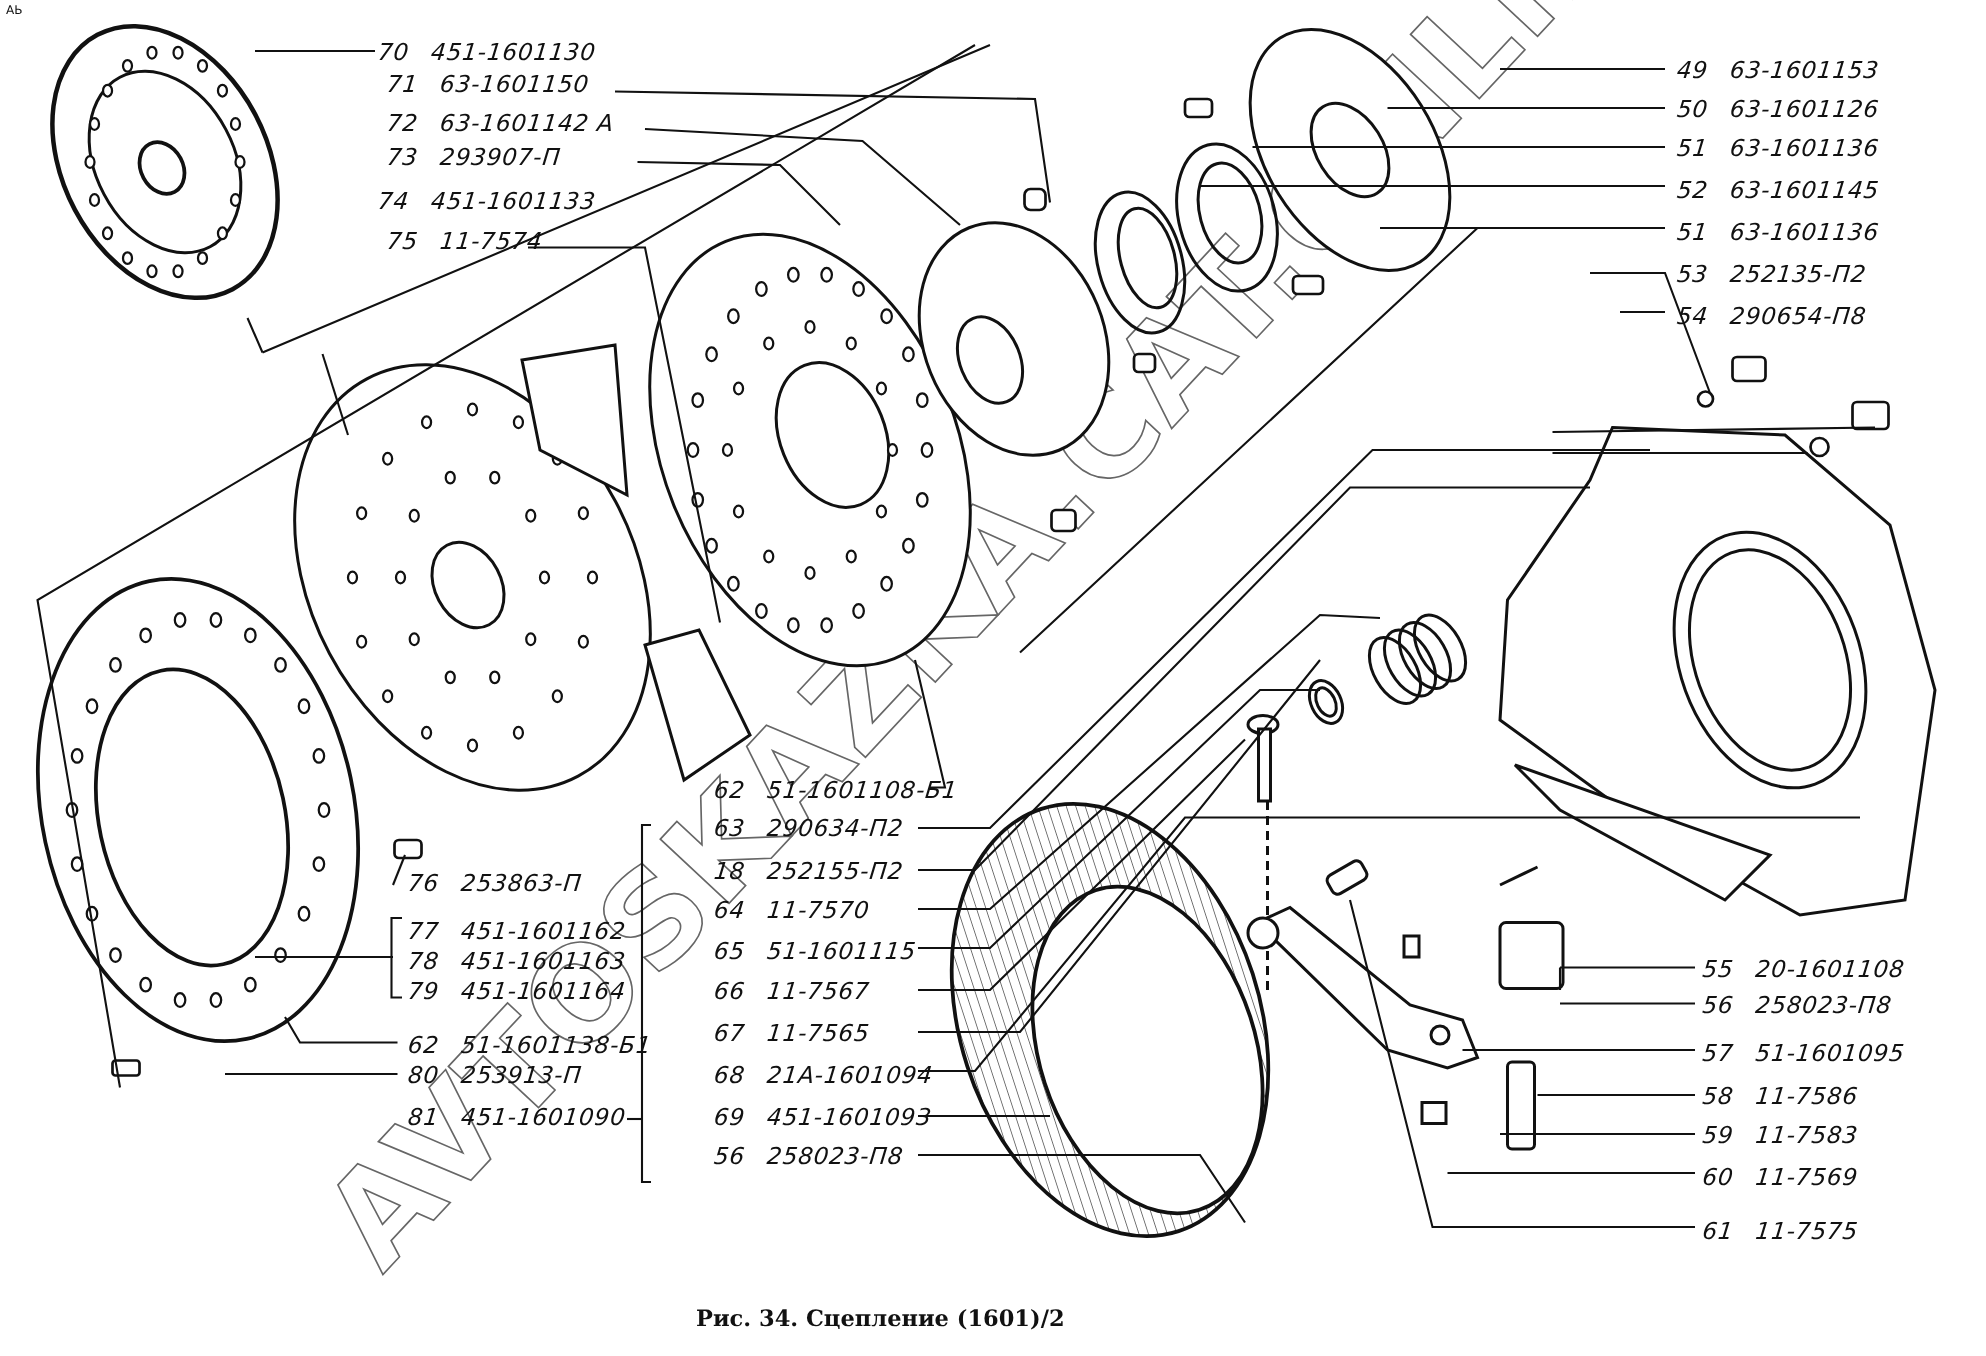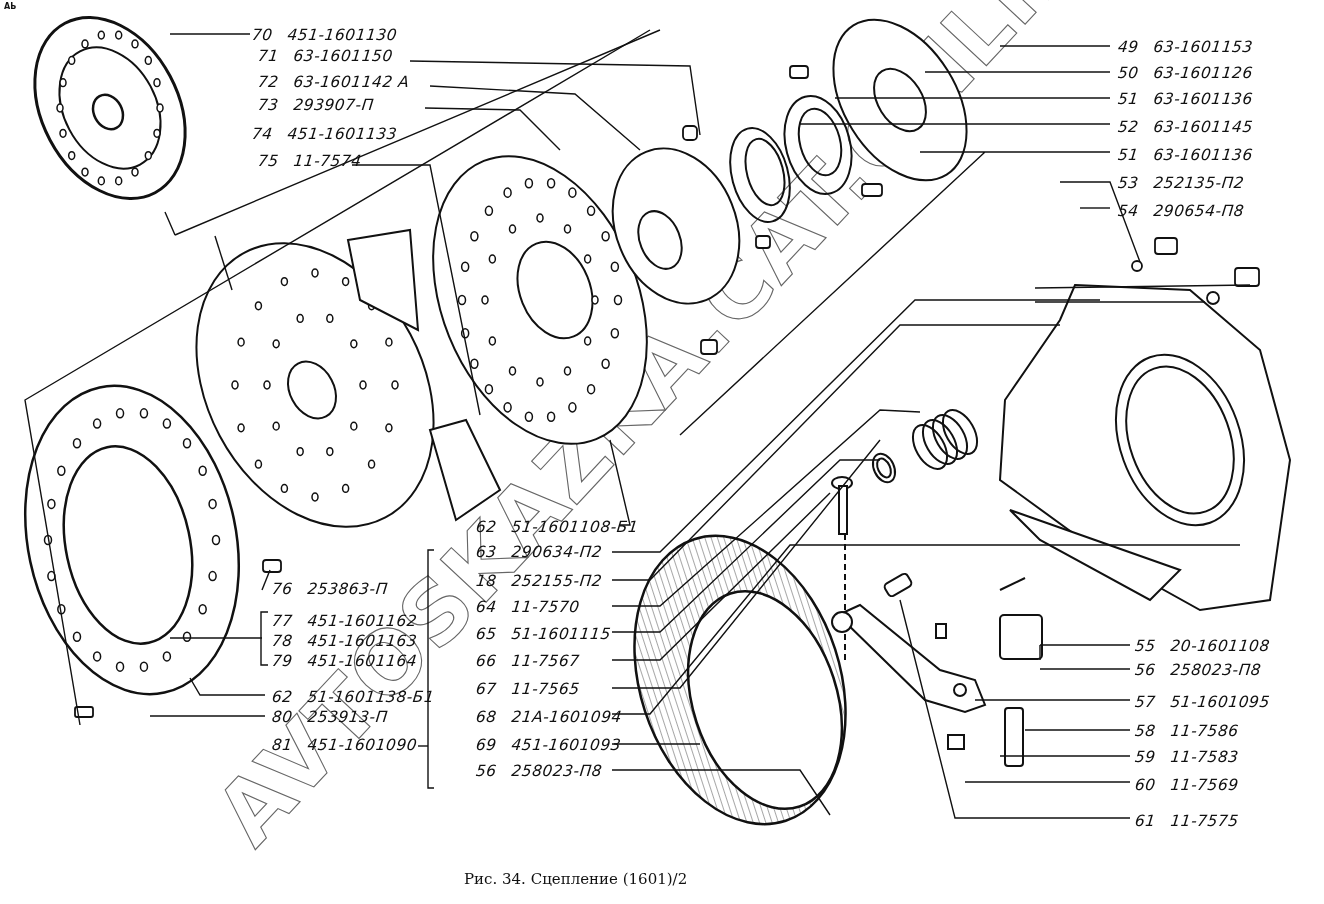--- a/index.html
+++ b/index.html
@@ -4,22 +4,22 @@
 <style>
   html, body { margin: 0; padding: 0; background: #ffffff; }
   body { width: 1324px; height: 904px; position: relative; overflow: hidden;
          font-family: "DejaVu Sans", sans-serif; color: #111; }
   #canvas { position: absolute; left: 0; top: 0; width: 1324px; height: 904px; }
   .callout { position: absolute; font-family: "DejaVu Sans", sans-serif; font-style: italic;
              font-size: 15.5px; letter-spacing: 0.5px; white-space: nowrap; color: #111;
              transform: skewX(-6deg); }
   .callout .num { display: inline-block; min-width: 30px; }
   .caption { position: absolute; left: 464px; top: 870px; font-family: "DejaVu Serif", serif;
-             font-weight: normal; font-size: 15px; color: #111; }
-  .corner-mark { position: absolute; left: 4px; top: 2px; font-size: 8px; font-weight: bold; }
+             font-weight: bold; font-size: 15px; color: #111; }
+  .corner-mark { position: absolute; left: 4px; top: 2px; font-size: 8px; font-weight: normal; }
   .wm { fill: none; stroke: #666; stroke-width: 1.1; font-family: "DejaVu Sans", sans-serif;
         font-weight: bold; font-size: 86px; letter-spacing: 2px; }
 </style>
 </head>
 <body>
 
 <svg id="canvas" viewBox="0 0 1324 904" xmlns="http://www.w3.org/2000/svg">
   <defs>
     <pattern id="hatch" width="6" height="6" patternUnits="userSpaceOnUse">
       <line x1="0" y1="0" x2="0" y2="6" stroke="#222" stroke-width="0.8"></line>

